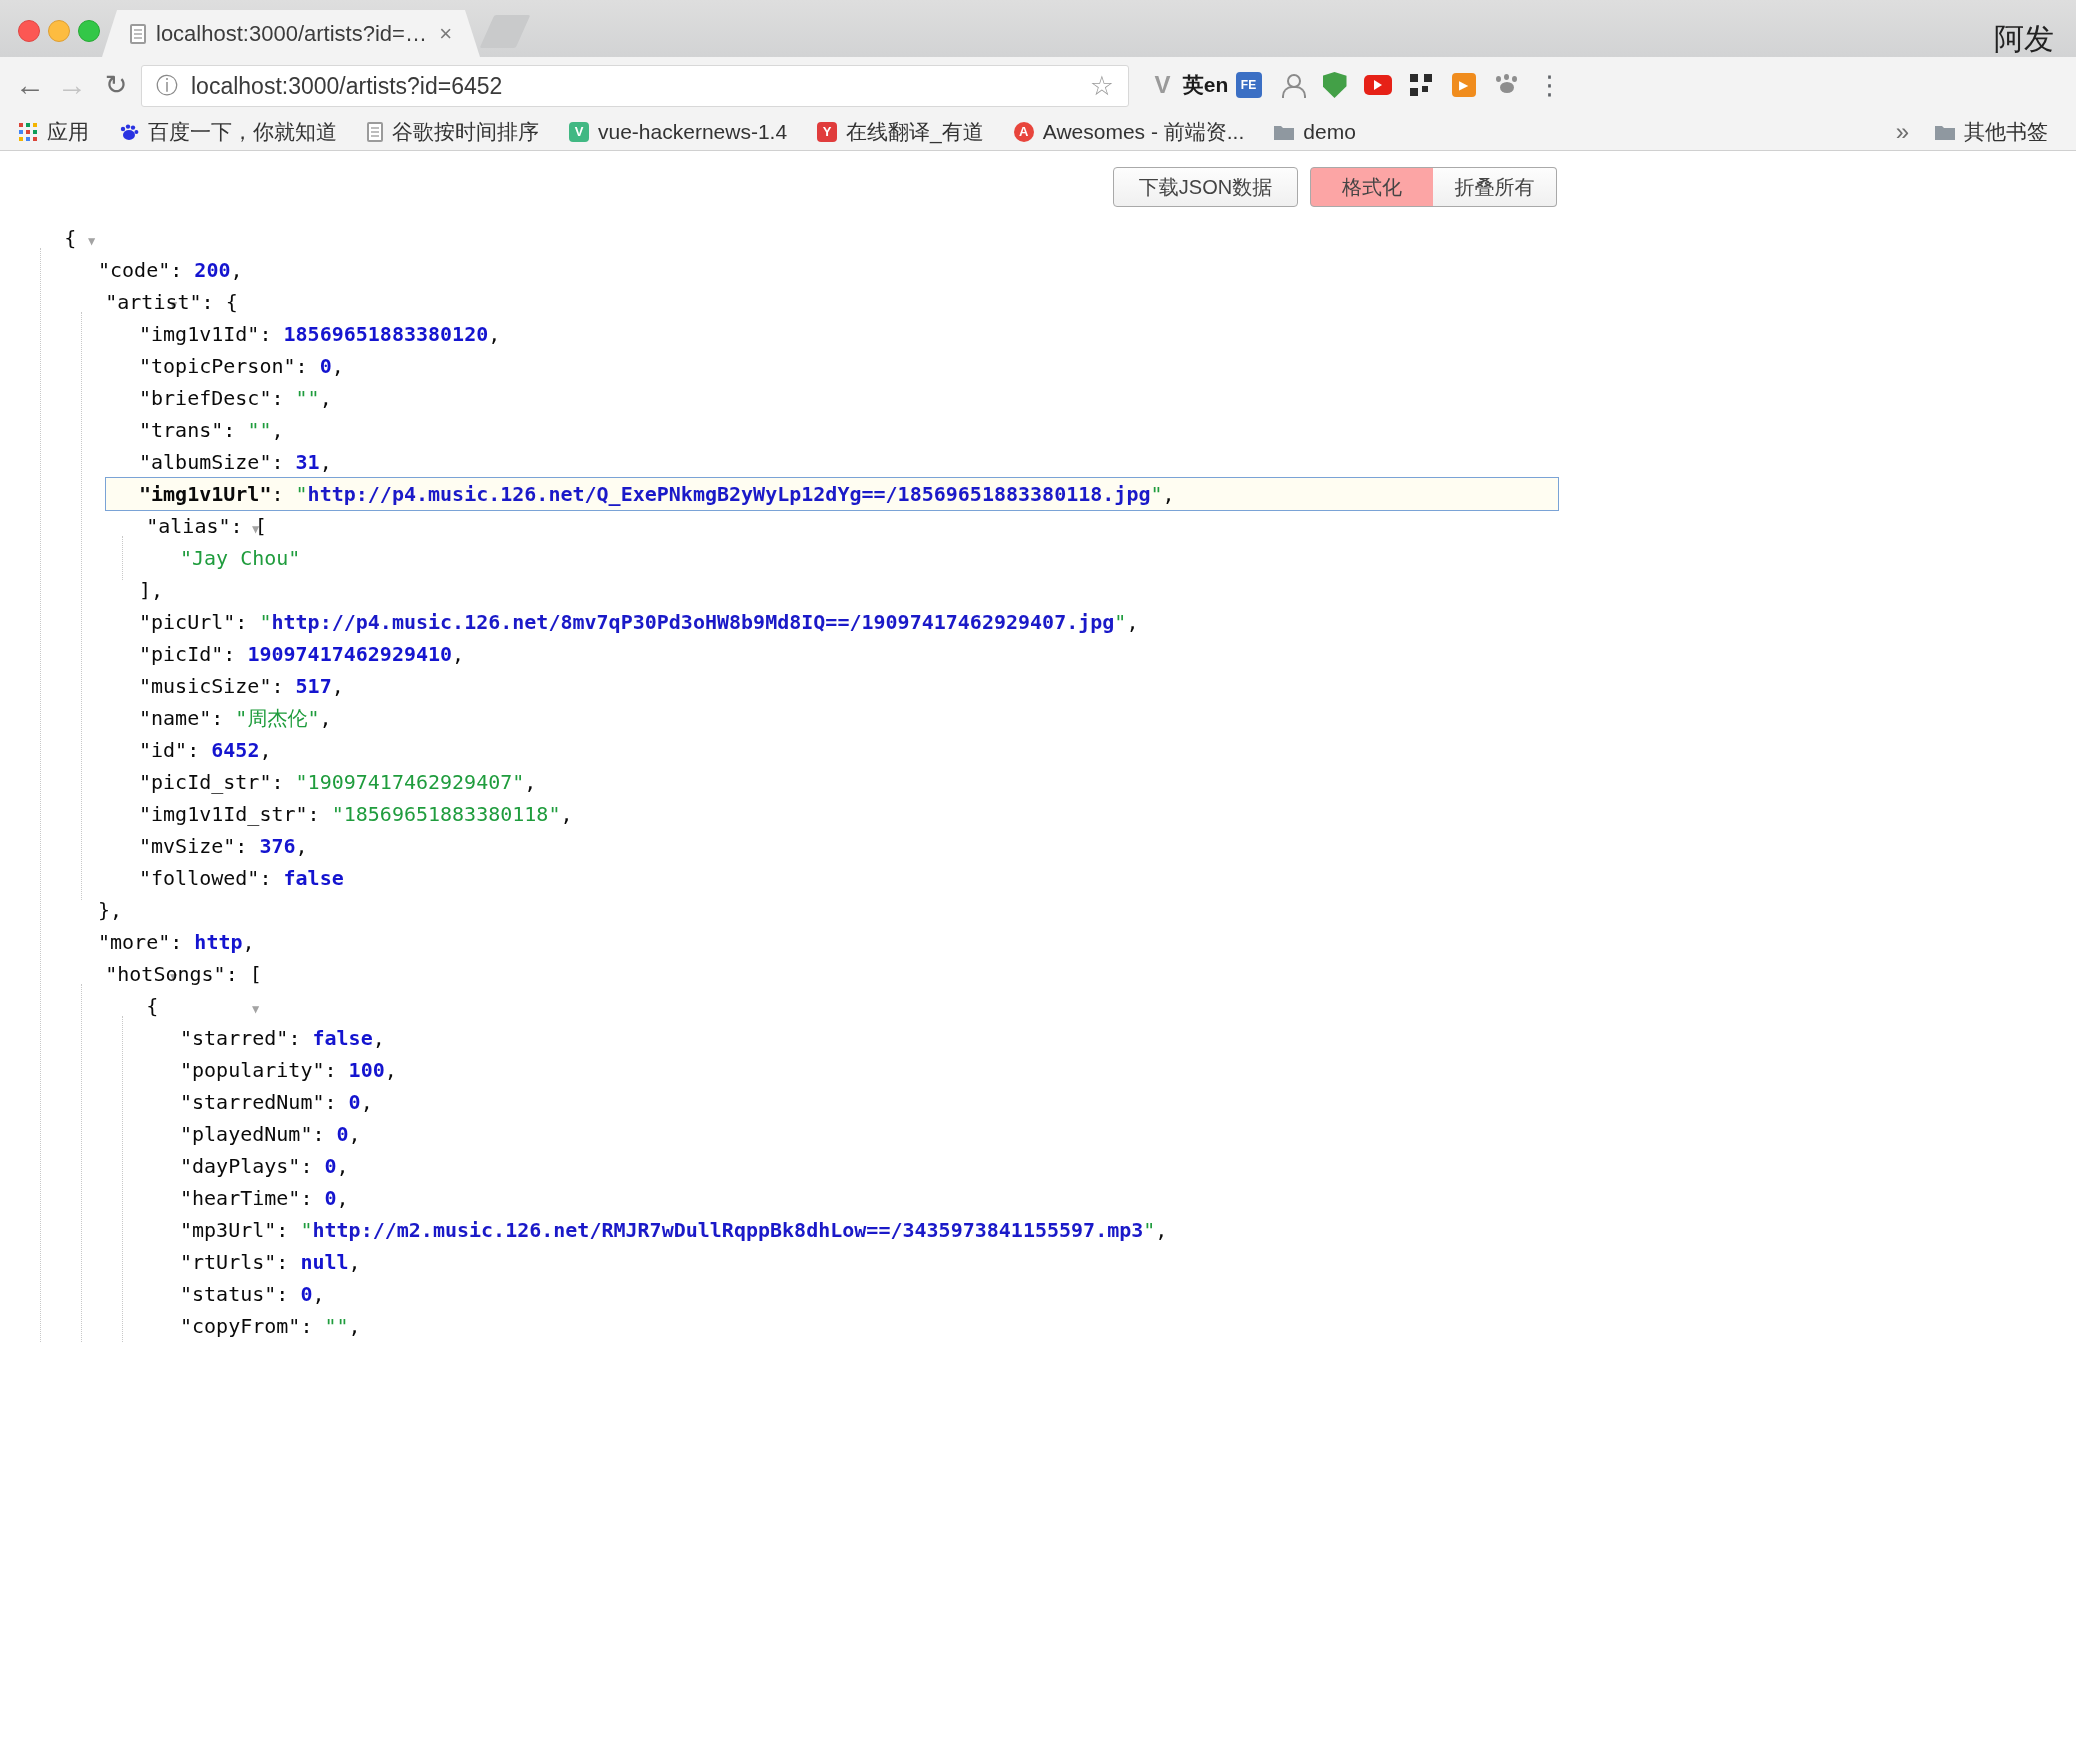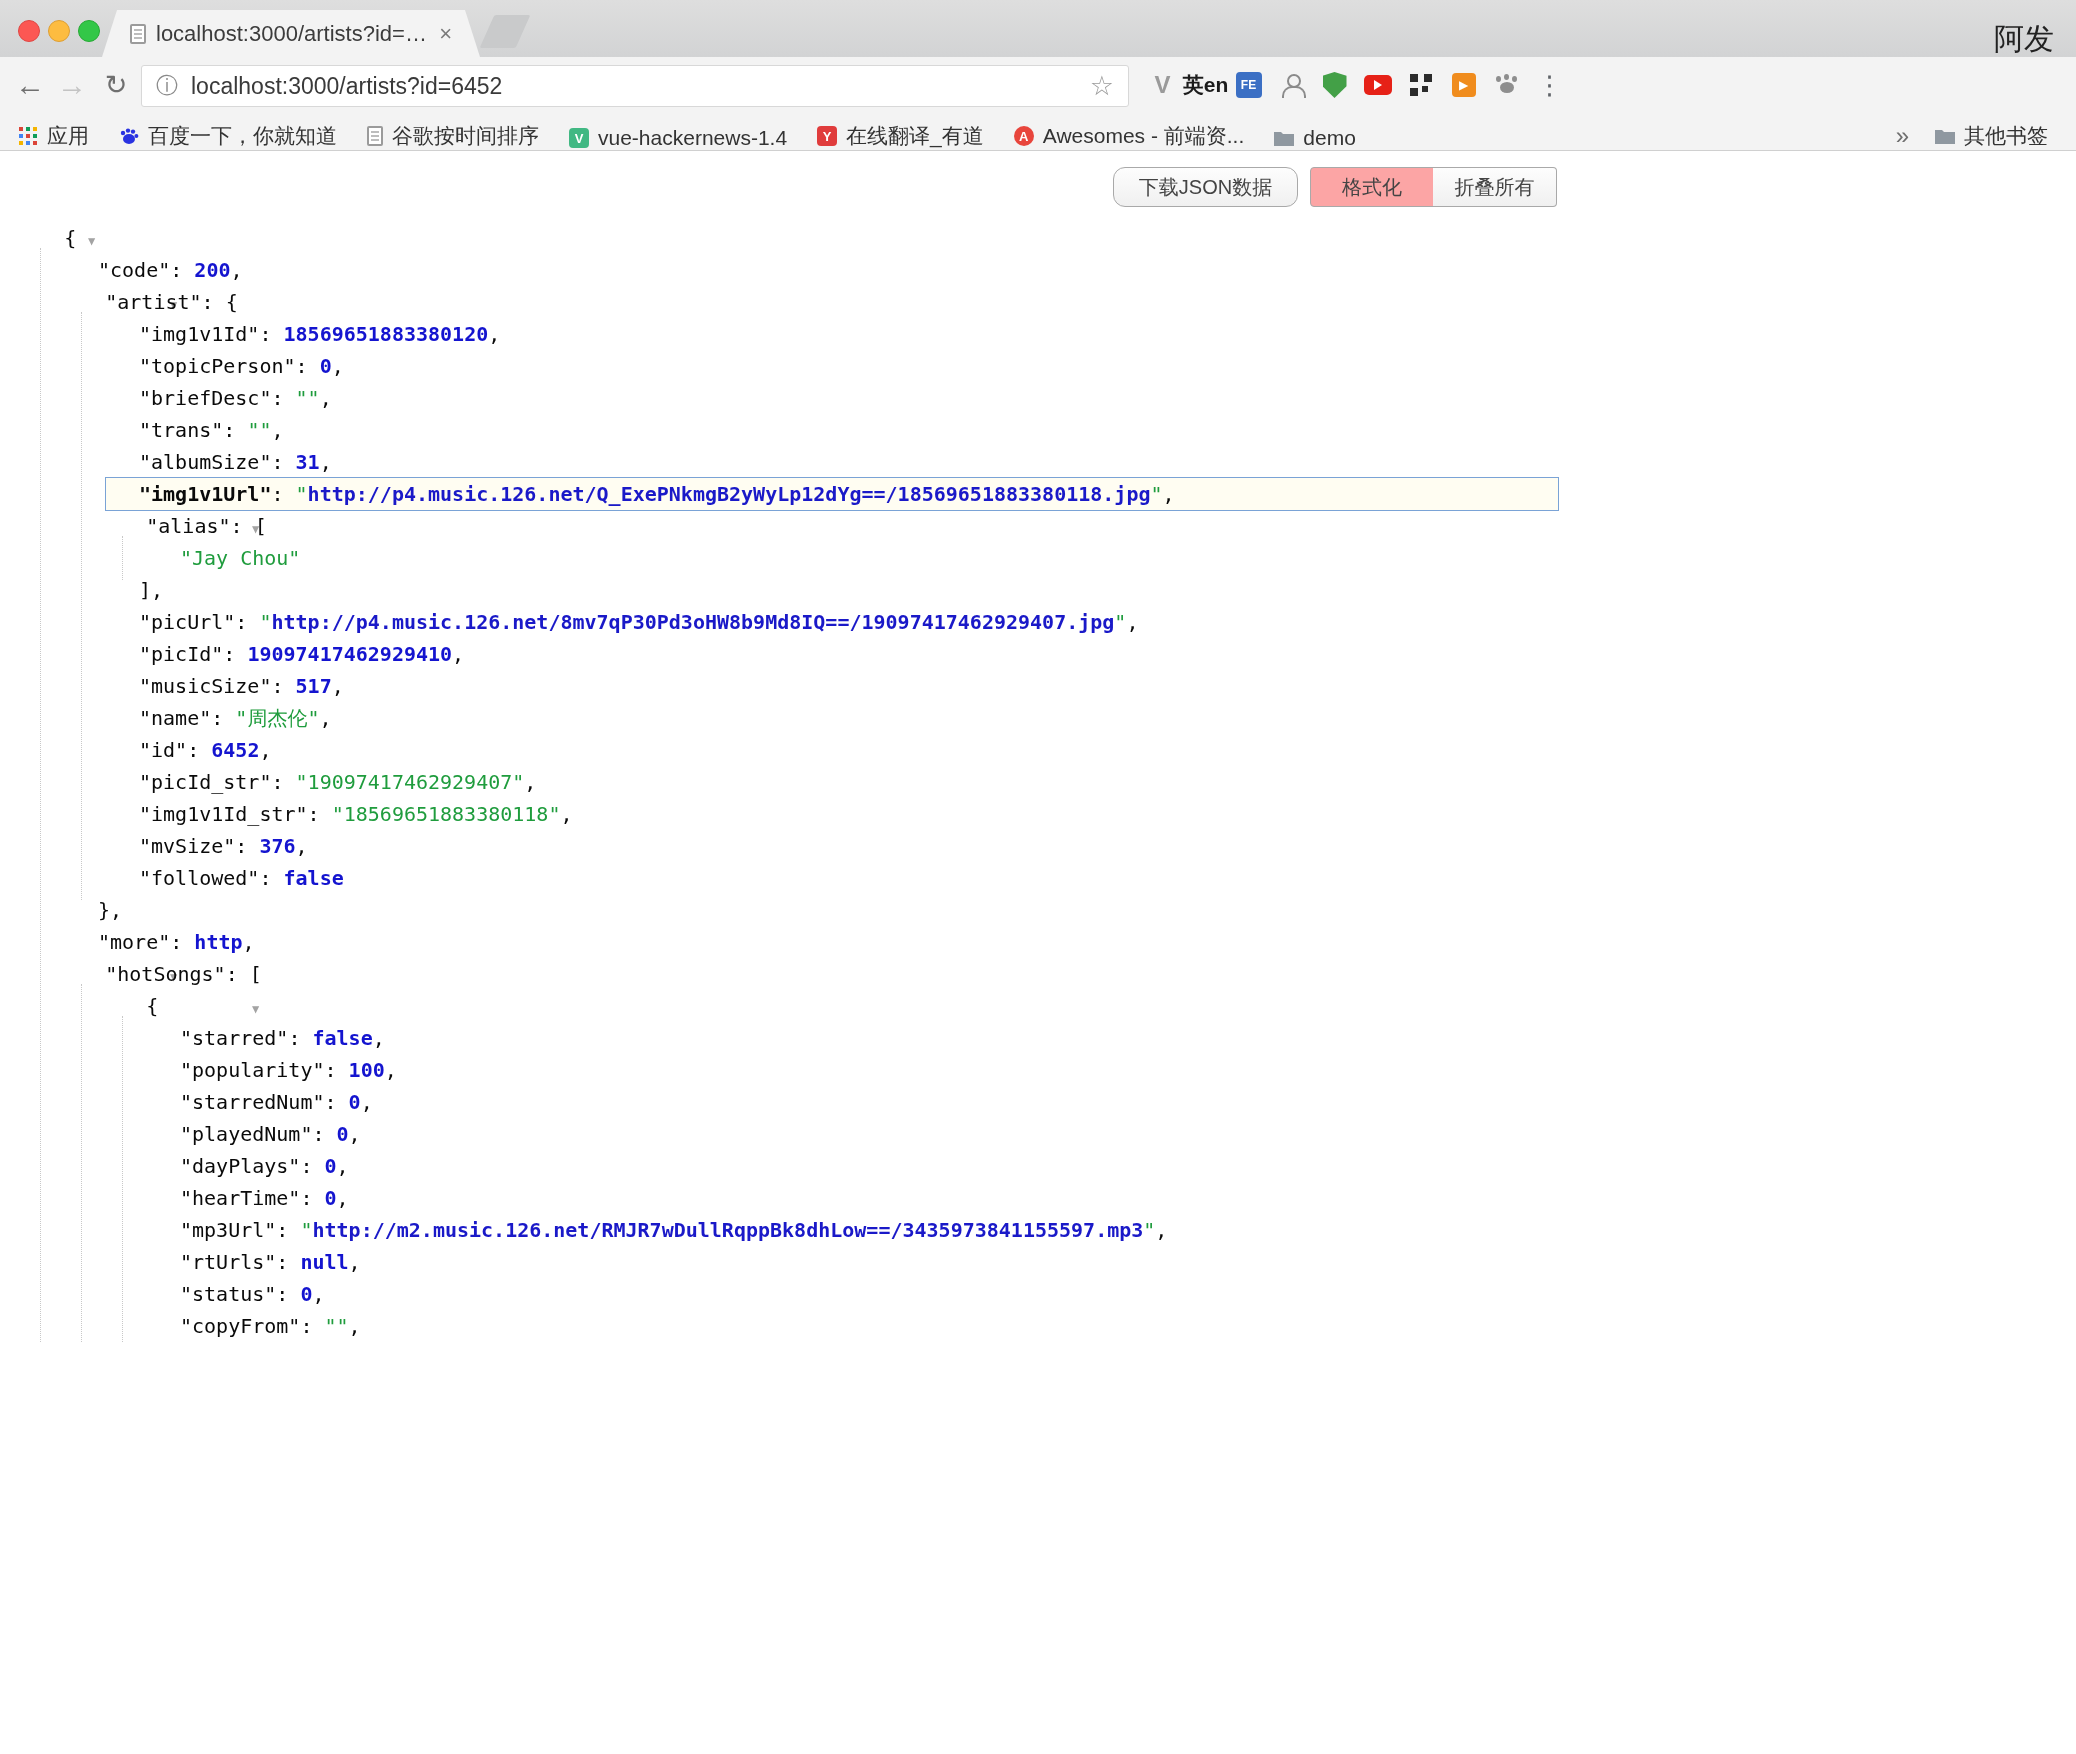--- a/index.html
+++ b/index.html
@@ -50,32 +50,32 @@
       linear-gradient(#2b2b2b,#2b2b2b) 14px 0/8px 8px no-repeat,
       linear-gradient(#2b2b2b,#2b2b2b) 0 14px/8px 8px no-repeat,
       linear-gradient(#2b2b2b,#2b2b2b) 12px 12px/6px 6px no-repeat}
   .player{width:24px;height:24px;border-radius:4px;background:#f08c1d;display:flex;align-items:center;justify-content:center;color:#fff;font-size:12px}
   .paw{width:22px;height:22px;position:relative}
   .paw:before{content:"";position:absolute;left:4px;top:8px;width:14px;height:11px;border-radius:50%;background:#8e8e8e}
   .paw:after{content:"";position:absolute;left:0;top:2px;width:5px;height:6px;border-radius:50%;background:#8e8e8e;box-shadow:8px -2px 0 #8e8e8e,16px 0 0 #8e8e8e}
   .menu-dots{font-size:26px;color:#5f6368;cursor:pointer}
 
   
-  .bookmarks{position:absolute;top:113px;left:0;right:0;height:38px;background:#f3f3f3;border-bottom:1px solid #d0d0d0;display:flex;align-items:flex-end;padding:0 18px;font-size:21px;color:#333}
+  .bookmarks{position:absolute;top:113px;left:0;right:0;height:38px;background:#f3f3f3;border-bottom:1px solid #d0d0d0;display:flex;align-items:center;padding:0 18px;font-size:21px;color:#333}
   .bm{display:flex;align-items:center;gap:9px;margin-right:30px;cursor:pointer;white-space:nowrap}
   .fav{width:20px;height:20px;flex:none;display:flex;align-items:center;justify-content:center}
   .fav-letter{width:20px;height:20px;border-radius:4px;color:#fff;font-size:13px;font-weight:bold;display:flex;align-items:center;justify-content:center}
   .fl-vue{background:#41b883}
   .fl-youdao{background:#e03c3c}
   .fl-awesomes{background:#e8453c;border-radius:50%}
   .bm-right{margin-left:auto;display:flex;align-items:center}
   .overflow-chevron{font-size:24px;color:#6f6f6f;margin-right:26px;cursor:pointer}
 
   
-  .btn{position:absolute;height:40px;border:1px solid #a9a9a9;border-radius:12px;background:linear-gradient(#fdfdfd,#f0f0f0);font-size:20px;color:#444;display:flex;align-items:center;justify-content:center;cursor:pointer}
+  .btn{position:absolute;height:40px;border:1px solid #a9a9a9;border-radius:4px;background:linear-gradient(#fdfdfd,#f0f0f0);font-size:20px;color:#444;display:flex;align-items:center;justify-content:center;cursor:pointer}
   .btn-download{left:1113px;top:167px;width:185px}
   .btn-format{left:1310px;top:167px;width:124px;border-radius:4px 0 0 4px;background:#fca5a5}
   .btn-collapse{left:1433px;top:167px;width:124px;border-radius:0 4px 4px 0;border-left:none}
 
   
   #json-tree{position:absolute;top:222px;left:0;right:0;height:1122px;font-family:"DejaVu Sans Mono",monospace;font-size:20px}
   .jline{position:relative;height:32px;line-height:32px;white-space:pre;color:#000}
   .jline>span,.jline>a{position:relative;z-index:1}
   .arrow{position:absolute;z-index:1;top:0;width:20px;text-align:center;font-size:12px;color:#a3a3a3;line-height:32px;cursor:pointer}
   .tk-k,.tk-p{color:#0a0a0a}

